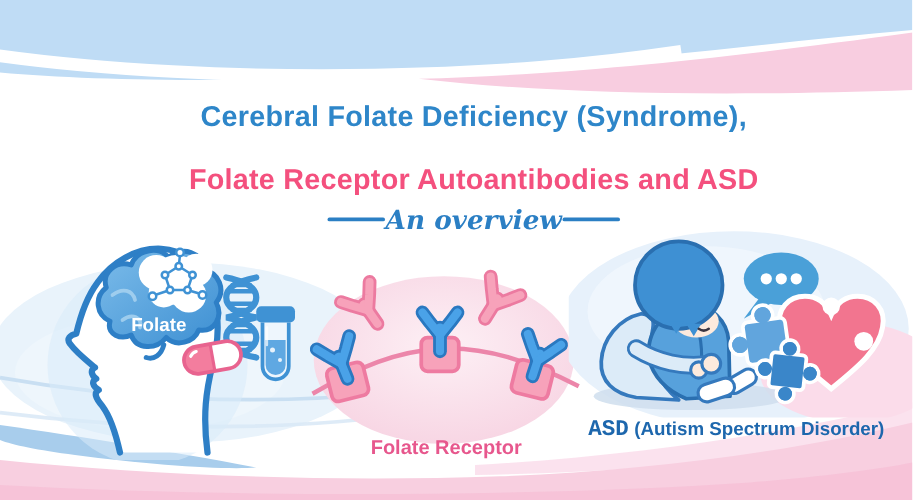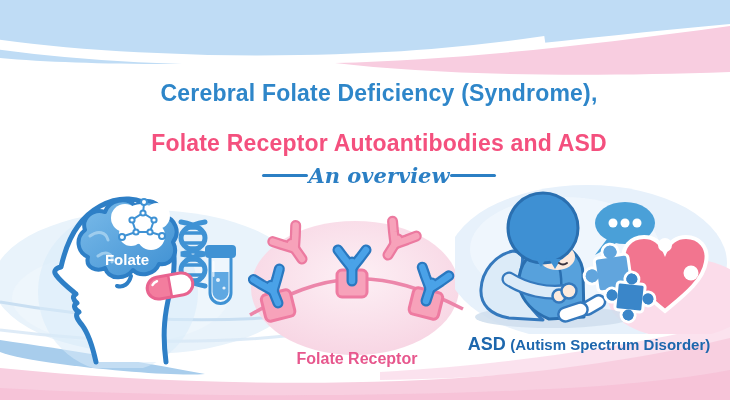--- a/index.html
+++ b/index.html
@@ -22,21 +22,21 @@
   }
   .group{z-index:2;}
   .mid-label{
     position:absolute;left:267px;top:310px;width:180px;text-align:center;z-index:3;
     color:var(--label-pink,#e7578d);font-weight:700;font-size:16px;line-height:18px;margin-top:40px;
   }
   .asd-label{
     position:absolute;left:448px;top:334px;width:282px;text-align:center;z-index:3;
     color:var(--label-blue,#1d67ad);
   }
-  .asd-label .abbr{font-size:18px;font-weight:700;}
+  .asd-label .abbr{font-size:18px;font-weight:700;font-family:Liberation Mono, monospace;}
   .asd-label .full{font-size:15px;font-weight:600;}
   text.folate-text{font-family:"Liberation Sans",sans-serif;font-size:15px;font-weight:700;fill:#ffffff;}
 </style>
 </head>
 <body>
 
 <div class="stage">
 
   <svg class="bg" width="730" height="400" viewBox="0 0 730 400">
 

